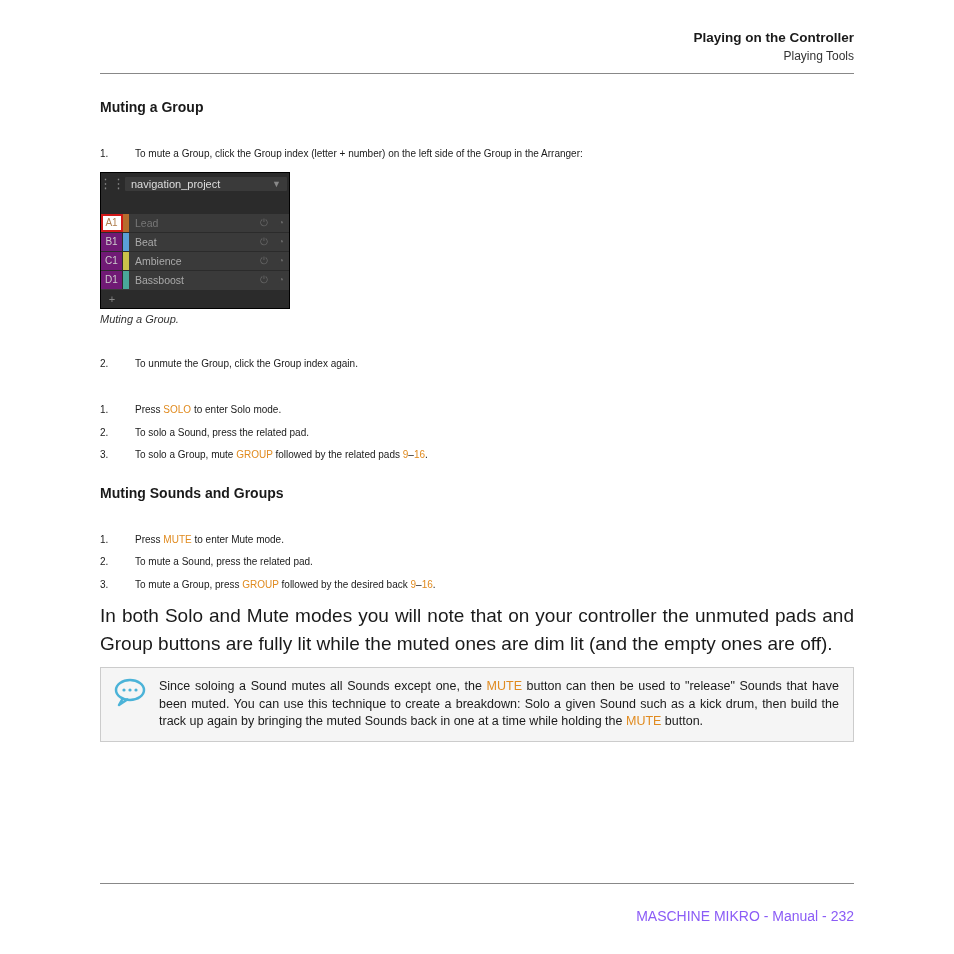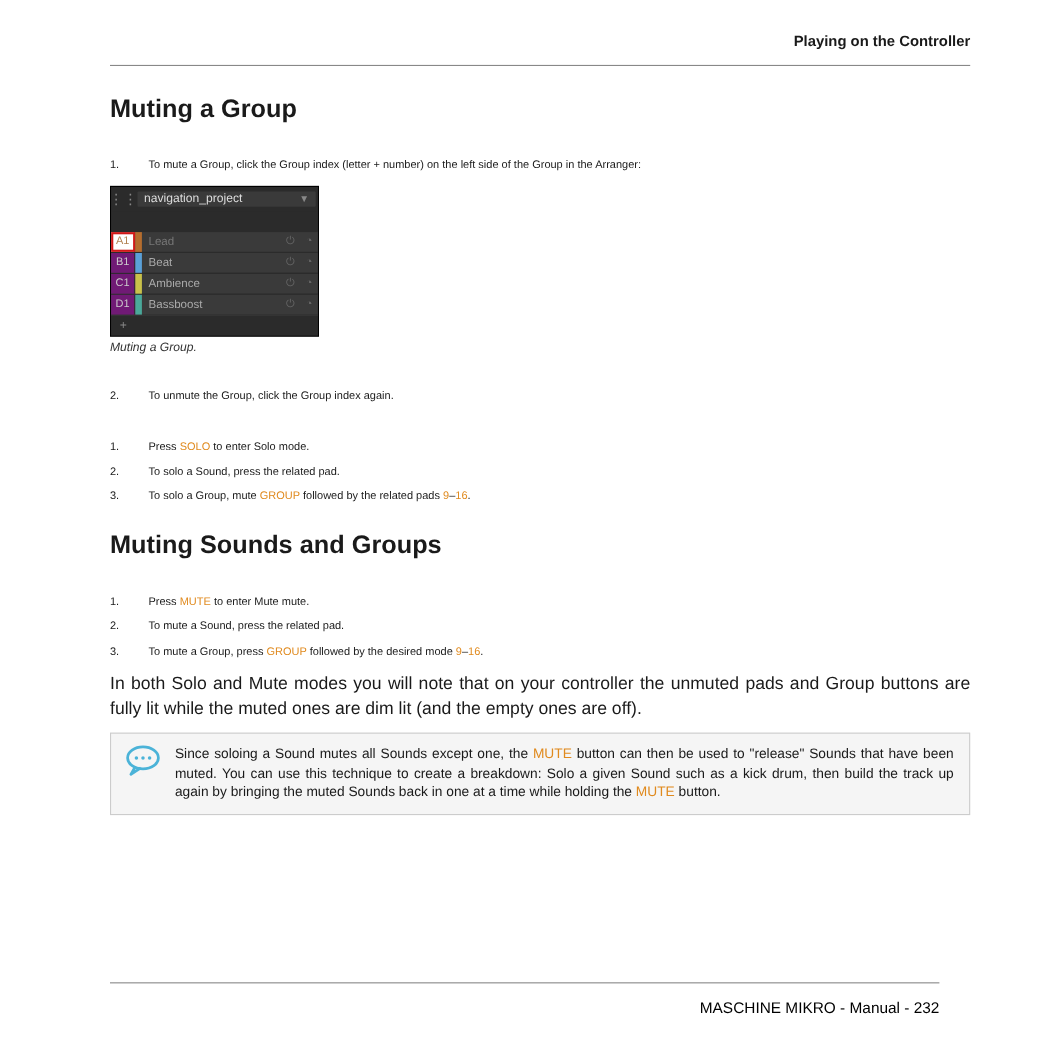--- a/index.html
+++ b/index.html
@@ -5,21 +5,21 @@
   * { box-sizing: border-box; margin: 0; padding: 0; }
   body {
     width: 954px;
     height: 954px;
     background: #fff;
     font-family: Arial, Helvetica, sans-serif;
     color: #1a1a1a;
     position: relative;
   }
   .page {
-    padding: 30px 72px 0 100px;
+    padding: 30px 100px 0 100px;
     border-radius: 21px;
   }
   .header {
     text-align: right;
     border-bottom: 1px solid #888;
     padding-bottom: 10px;
     margin-bottom: 25px;
   }
   .header-bold {
     font-weight: bold;
@@ -27,27 +27,27 @@
     margin-bottom: 4px;
   }
   .header-sub {
     font-size: 12px;
     color: #333;
   }
   .h3 {
     font-family: "Arial Narrow", Arial, sans-serif;
     font-stretch: condensed;
     font-weight: bold;
-    font-size: 23px;
+    font-size: 14px;
     margin-top: 22px;
     margin-bottom: 10px;
     letter-spacing: 0px;
   }
   .body-text {
-    font-size: 16px;
+    font-size: 19px;
     line-height: 1.45;
     text-align: justify;
   }
   ol.steps {
     list-style: none;
     counter-reset: step;
     font-size: 10px;
     line-height: 1.45;
     margin-top: 32px;
   }
@@ -171,32 +171,33 @@
     width: 36px; height: 30px;
   }
   .tipbox .bubble svg { width: 36px; height: 30px; }
 
   .footer {
     position: absolute;
     bottom: 30px;
     right: 100px;
     left: 100px;
     border-top: 1px solid #888;
-    padding-top: 14px;
+    padding-top: 24px;
     text-align: right;
     font-size: 14px;
-    color: #000000;
+    color: #8b5cf6;
   }
 </style>
 </head>
 <body>
 
 <div class="page">
   <div class="header">
     <div class="header-bold">Playing on the Controller</div>
+    <div class="header-sub">Playing Tools</div>
   </div>
 
   <div class="h3">Muting a Group</div>
 
   <ol class="steps">
     <li>To mute a Group, click the Group index (letter + number) on the left side of the Group in the Arranger:</li>
   </ol>
 
   <div class="ui-panel">
     <div class="ui-top">
@@ -258,23 +259,23 @@
   </ol>
 
   <ol class="steps">
     <li><span>Press </span><span class="key">SOLO</span><span> to enter Solo mode.</span></li>
     <li>To solo a Sound, press the related pad.</li>
     <li><span>To solo a Group, mute </span><span class="key">GROUP</span><span> followed by the related pads </span><span class="key">9</span><span>–</span><span class="key">16</span><span>.</span></li>
   </ol>
 
   <div class="h3">Muting Sounds and Groups</div>
   <ol class="steps">
-    <li><span>Press </span><span class="key">MUTE</span><span> to enter Mute mute.</span></li>
+    <li><span>Press </span><span class="key">MUTE</span><span> to enter Mute mode.</span></li>
     <li>To mute a Sound, press the related pad.</li>
-    <li><span>To mute a Group, press </span><span class="key">GROUP</span><span> followed by the desired mode </span><span class="key">9</span><span>–</span><span class="key">16</span><span>.</span></li>
+    <li><span>To mute a Group, press </span><span class="key">GROUP</span><span> followed by the desired back </span><span class="key">9</span><span>–</span><span class="key">16</span><span>.</span></li>
   </ol>
 
   <div class="body-text para">In both Solo and Mute modes you will note that on your controller the unmuted pads and Group buttons are fully lit while the muted ones are dim lit (and the empty ones are off).</div>
 
   <div class="tipbox">
     <div class="bubble">
       <svg viewBox="0 0 36 30">
           <ellipse cx="17" cy="12" rx="14" ry="10" fill="none" stroke="#4bb3d8" stroke-width="2.5"></ellipse>
           <path d="M10 20 L6 27 L15 21" fill="none" stroke="#4bb3d8" stroke-width="2.5" stroke-linejoin="round"></path>
           <circle cx="11" cy="12" r="1.6" fill="#4bb3d8"></circle>

